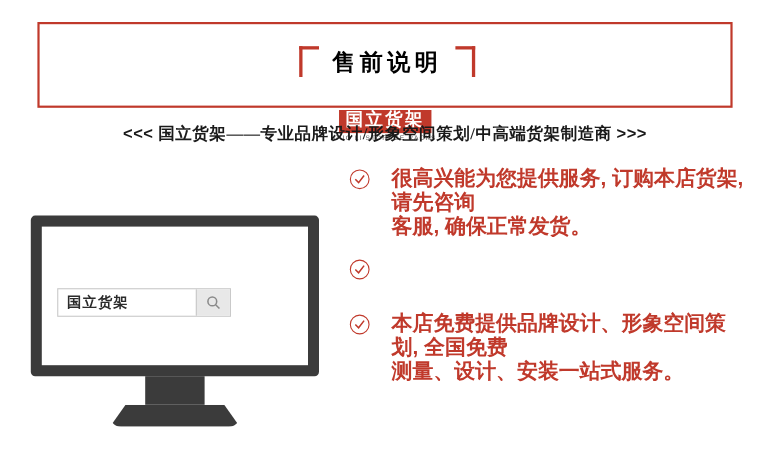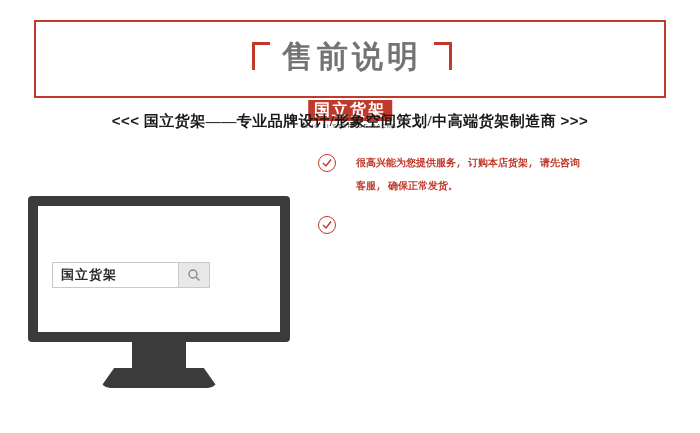--- a/index.html
+++ b/index.html
@@ -38,22 +38,22 @@
     text-align: center;
   }
   .title-wrap {
     display: inline-block;
     position: relative;
     padding: 0 30px;
   }
   .title-text {
     font-family: "Liberation Serif", serif;
     font-weight: bold;
-    font-size: 31px;
-    color: #737373;
+    font-size: 21px;
+    color: #000000;
     letter-spacing: 4px;
     line-height: 34px;
   }
   .bracket {
     position: absolute;
     top: 2px;
     width: 18px;
     height: 28px;
     box-sizing: border-box;
   }
@@ -206,23 +206,23 @@
     border: 1px solid #c0392b;
     border-radius: 50%;
     box-sizing: border-box;
   }
   .check svg {
     position: absolute;
     left: 3px;
     top: 3px;
   }
   .point-text {
-    font-family: Liberation Mono, monospace;
-    font-weight: bold;
-    font-size: 10px;
+    font-family: Liberation Sans, sans-serif;
+    font-weight: bold;
+    font-size: 19px;
     line-height: 22px;
     color: #c0392b;
     white-space: pre-line;
   }
 </style>
 </head>
 <body>
 
 <div class="page">
 
@@ -276,15 +276,24 @@
 
 
     <div class="point">
       <span class="check">
         <svg width="10" height="10" viewBox="0 0 10 10">
           <polyline points="1,5 4,8 9,1.5" fill="none" stroke="#c0392b" stroke-width="1.4"></polyline>
         </svg>
       </span>
     </div>
 
+    <div class="point">
+      <span class="check">
+        <svg width="10" height="10" viewBox="0 0 10 10">
+          <polyline points="1,5 4,8 9,1.5" fill="none" stroke="#c0392b" stroke-width="1.4"></polyline>
+        </svg>
+      </span>
+      <span class="point-text">本店免费提供品牌设计、形象空间策划, 全国免费
+测量、设计、安装一站式服务。</span>
+    </div>
 
   </div>
 </div>
 
 </body></html>

